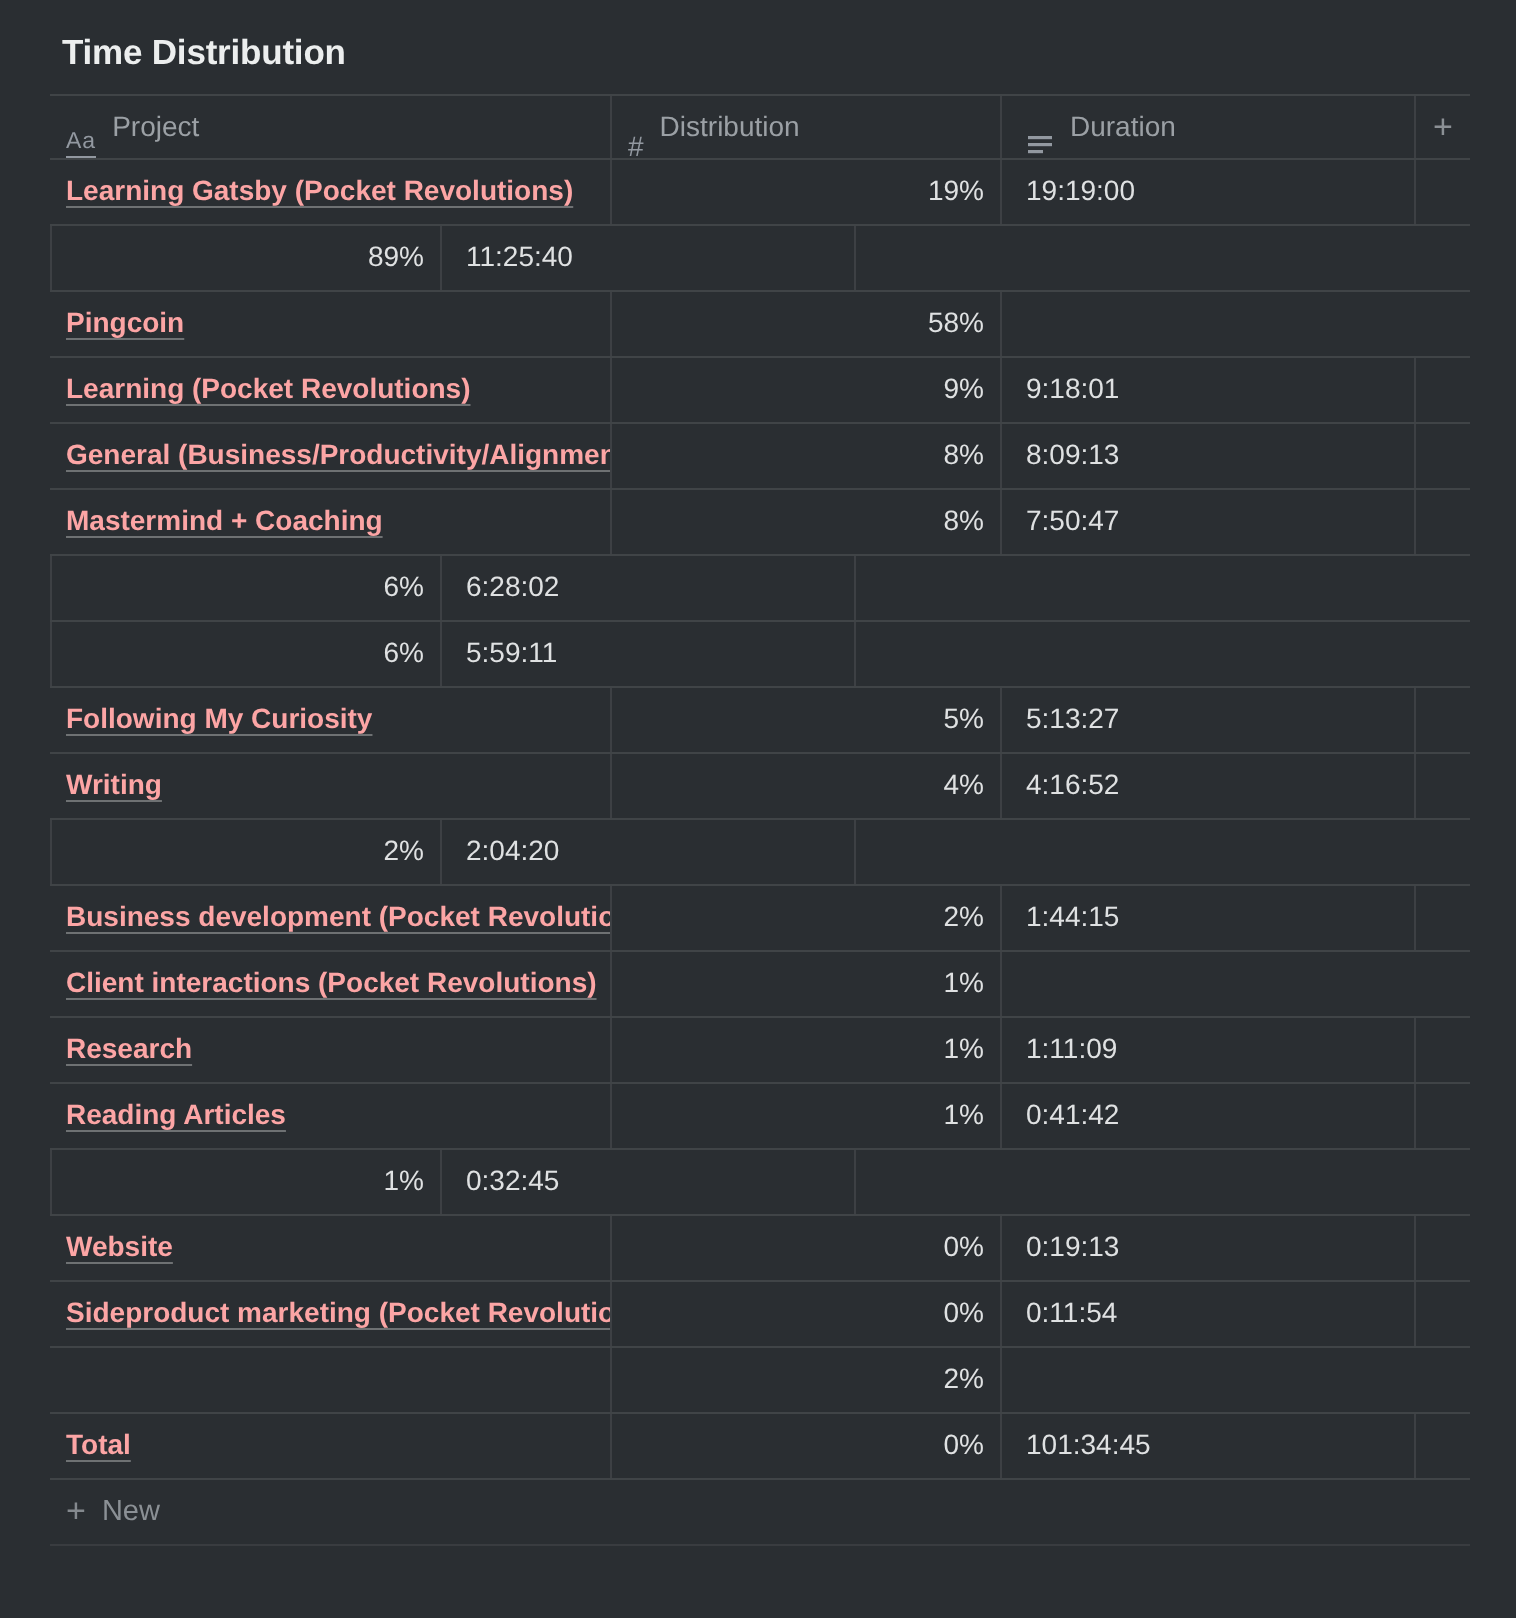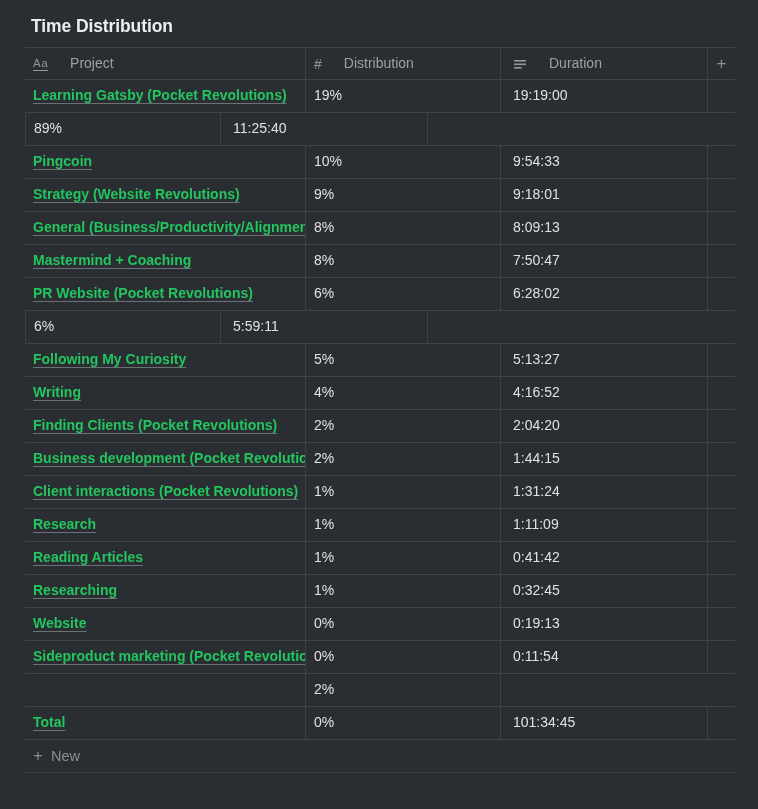--- a/index.html
+++ b/index.html
@@ -31,38 +31,38 @@
     border-top: 1px solid rgba(255,255,255,0.105);
     color: #9ba0a5;
   }
   .cell {
     height: 100%;
     line-height: 31px;
     white-space: nowrap;
     overflow: hidden;
   }
   .c-project  { width: 280px; padding: 0 8px; }
-  .c-dist     { width: 195px; padding: 0 8px; text-align: left; border-left: 1px solid rgba(255,255,255,0.09); }
+  .c-dist     { width: 195px; padding: 0 8px; text-align: right; border-left: 1px solid rgba(255,255,255,0.09); }
   .c-dur      { width: 207px; padding: 0 12px; border-left: 1px solid rgba(255,255,255,0.09); }
   .c-plus     { width: 28px;  border-left: 1px solid rgba(255,255,255,0.09); text-align: center; }
-  .header-row .cell { display: flex; align-items: center; gap: 22px; }
+  .header-row .cell { display: flex; align-items: flex-end; gap: 8px; }
   .header-row .c-dist, .header-row .c-dur { text-align: left; justify-content: flex-start; }
   .header-row .c-plus { justify-content: center; color: #8b9095; font-size: 17px; font-weight: 400; }
   .hicon {
     color: #9298a0;
     font-size: 12.5px;
     line-height: 12px;
     flex: 0 0 auto;
   }
   .aa-icon { border-bottom: 1px solid #9298a0; padding-bottom: 1px; font-size: 11.5px; letter-spacing: 0.5px; }
   .hash-icon { font-size: 14px; }
   .text-icon svg { display: block; }
   .body-row .c-project {
     font-weight: 700;
-    color: #22c55e;
+    color: #fca5a5;
   }
   .body-row .c-project .ptext {
     text-decoration: underline;
     text-decoration-color: rgba(255,255,255,0.32);
     text-decoration-thickness: 1px;
     text-underline-offset: 3px;
   }
   .body-row .c-dist, .body-row .c-dur { color: #dfe1e2; }
   .new-row {
     display: flex;
@@ -119,44 +119,42 @@
         <div class="cell c-dur">19:19:00</div>
         <div class="cell c-plus"></div>
       </div>
       <div class="row body-row">
         <div class="cell c-dist">89%</div>
         <div class="cell c-dur">11:25:40</div>
         <div class="cell c-plus"></div>
       </div>
       <div class="row body-row">
         <div class="cell c-project"><span class="ptext">Pingcoin</span></div>
-        <div class="cell c-dist">10%</div>
-        <div class="cell c-dur">9:54:33</div>
-        <div class="cell c-plus"></div>
-      </div>
-      <div class="row body-row">
-        <div class="cell c-project"><span class="ptext">Strategy (Website Revolutions)</span></div>
+        <div class="cell c-dist">58%</div>
+        <div class="cell c-plus"></div>
+      </div>
+      <div class="row body-row">
+        <div class="cell c-project"><span class="ptext">Learning (Pocket Revolutions)</span></div>
         <div class="cell c-dist">9%</div>
         <div class="cell c-dur">9:18:01</div>
         <div class="cell c-plus"></div>
       </div>
       <div class="row body-row">
         <div class="cell c-project"><span class="ptext">General (Business/Productivity/Alignment)</span></div>
         <div class="cell c-dist">8%</div>
         <div class="cell c-dur">8:09:13</div>
         <div class="cell c-plus"></div>
       </div>
       <div class="row body-row">
         <div class="cell c-project"><span class="ptext">Mastermind + Coaching</span></div>
         <div class="cell c-dist">8%</div>
         <div class="cell c-dur">7:50:47</div>
         <div class="cell c-plus"></div>
       </div>
       <div class="row body-row">
-        <div class="cell c-project"><span class="ptext">PR Website (Pocket Revolutions)</span></div>
         <div class="cell c-dist">6%</div>
         <div class="cell c-dur">6:28:02</div>
         <div class="cell c-plus"></div>
       </div>
       <div class="row body-row">
         <div class="cell c-dist">6%</div>
         <div class="cell c-dur">5:59:11</div>
         <div class="cell c-plus"></div>
       </div>
       <div class="row body-row">
@@ -165,51 +163,48 @@
         <div class="cell c-dur">5:13:27</div>
         <div class="cell c-plus"></div>
       </div>
       <div class="row body-row">
         <div class="cell c-project"><span class="ptext">Writing</span></div>
         <div class="cell c-dist">4%</div>
         <div class="cell c-dur">4:16:52</div>
         <div class="cell c-plus"></div>
       </div>
       <div class="row body-row">
-        <div class="cell c-project"><span class="ptext">Finding Clients (Pocket Revolutions)</span></div>
         <div class="cell c-dist">2%</div>
         <div class="cell c-dur">2:04:20</div>
         <div class="cell c-plus"></div>
       </div>
       <div class="row body-row">
         <div class="cell c-project"><span class="ptext">Business development (Pocket Revolutions)</span></div>
         <div class="cell c-dist">2%</div>
         <div class="cell c-dur">1:44:15</div>
         <div class="cell c-plus"></div>
       </div>
       <div class="row body-row">
         <div class="cell c-project"><span class="ptext">Client interactions (Pocket Revolutions)</span></div>
         <div class="cell c-dist">1%</div>
-        <div class="cell c-dur">1:31:24</div>
         <div class="cell c-plus"></div>
       </div>
       <div class="row body-row">
         <div class="cell c-project"><span class="ptext">Research</span></div>
         <div class="cell c-dist">1%</div>
         <div class="cell c-dur">1:11:09</div>
         <div class="cell c-plus"></div>
       </div>
       <div class="row body-row">
         <div class="cell c-project"><span class="ptext">Reading Articles</span></div>
         <div class="cell c-dist">1%</div>
         <div class="cell c-dur">0:41:42</div>
         <div class="cell c-plus"></div>
       </div>
       <div class="row body-row">
-        <div class="cell c-project"><span class="ptext">Researching</span></div>
         <div class="cell c-dist">1%</div>
         <div class="cell c-dur">0:32:45</div>
         <div class="cell c-plus"></div>
       </div>
       <div class="row body-row">
         <div class="cell c-project"><span class="ptext">Website</span></div>
         <div class="cell c-dist">0%</div>
         <div class="cell c-dur">0:19:13</div>
         <div class="cell c-plus"></div>
       </div>

